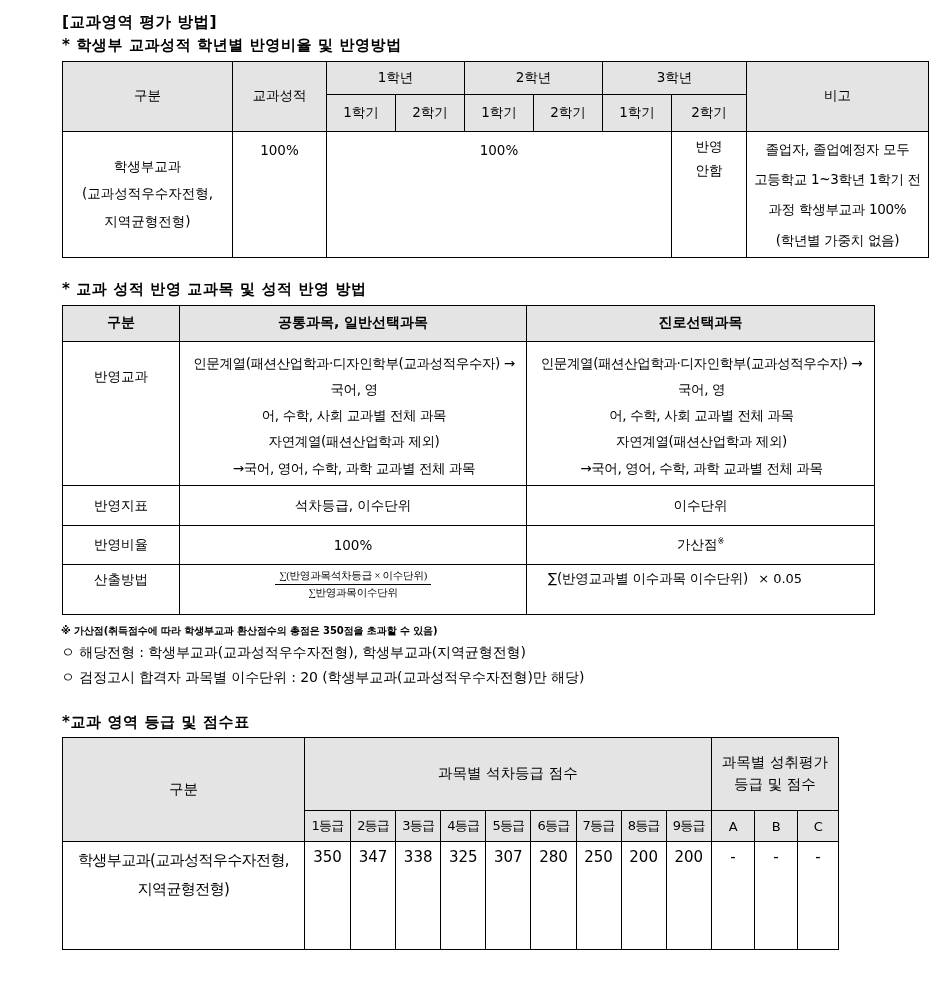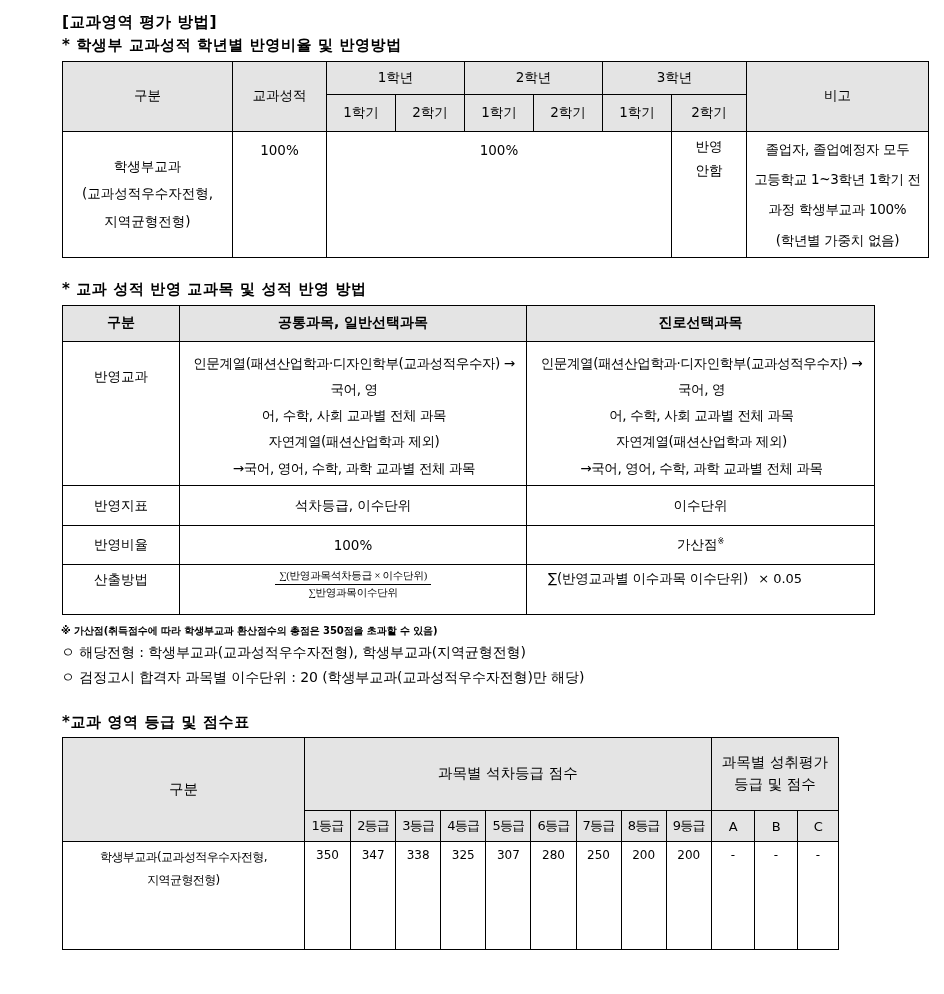--- a/index.html
+++ b/index.html
@@ -141,21 +141,21 @@
   }
   .note-item {
     font-size: 14px;
     letter-spacing: -0.1px;
     line-height: 1.82;
     white-space: nowrap;
   }
 
   
   #table3 { width: 777px; }
-  #table3 td { font-size: 12px; }
+  #table3 td { font-size: 15px; }
   #table3 .grp-row { height: 73px; }
   #table3 .grp-row td { font-size: 14.5px; line-height: 1.5; }
   #table3 .lvl-row { height: 31px; }
   #table3 .lvl-row td { font-size: 13px; letter-spacing: -0.8px; }
   #table3 .data-row { height: 108px; }
   #table3 .data-row td { vertical-align: top; padding-top: 6px; }
   .gubun-cell {
     font-size: 13.5px;
     line-height: 1.9;
     letter-spacing: -0.6px;

